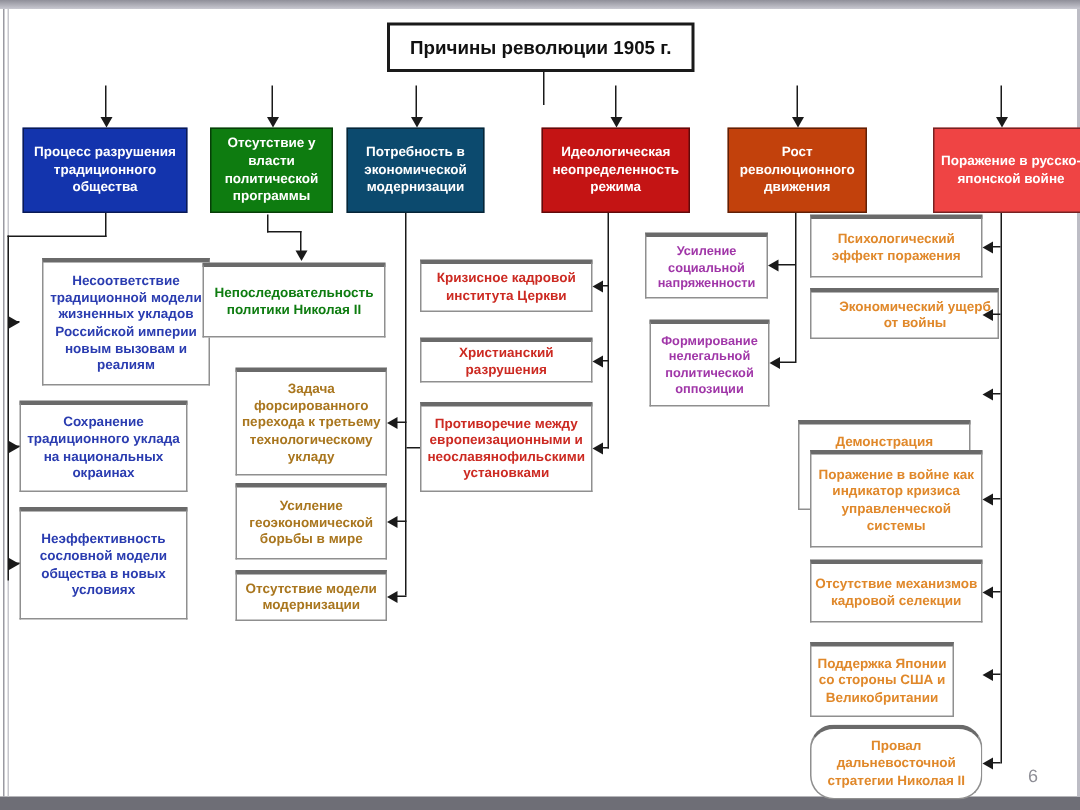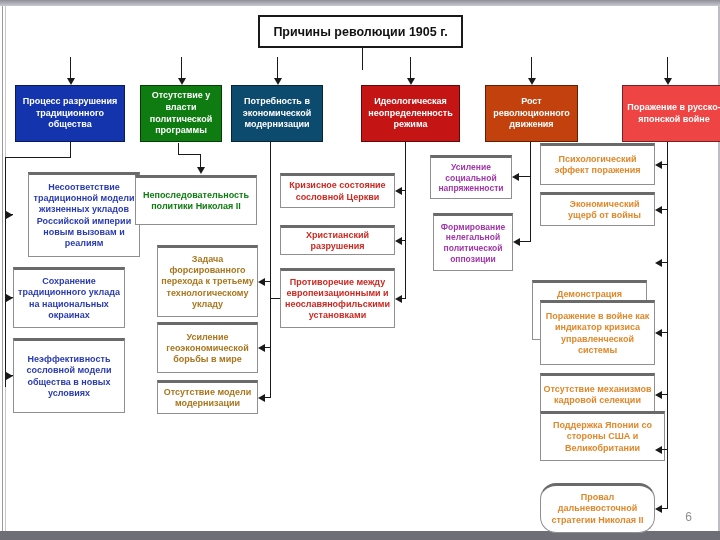--- a/index.html
+++ b/index.html
@@ -55,33 +55,33 @@
       <div class="item-box" style="left: 13px; top: 172px; width: 112px; height: 85px; color: rgb(42, 60, 176); margin-left: 15px;">Несоответствие традиционной модели жизненных укладов Российской империи новым вызовам и реалиям</div>
       <div class="item-box" style="left: 13px; top: 267px; width: 112px; height: 61px; color: rgb(42, 60, 176);">Сохранение традиционного уклада на национальных окраинах</div>
       <div class="item-box" style="left: 13px; top: 338px; width: 112px; height: 75px; color: rgb(42, 60, 176);">Неэффективность сословной модели общества в новых условиях</div>
       <div class="cat-box" style="left: 140px; top: 85px; width: 82px; height: 57px; background: rgb(14, 124, 16);">Отсутствие у власти политической программы</div>
       <div class="item-box" style="left: 135px; top: 175px; width: 122px; height: 50px; color: rgb(14, 124, 16);">Непоследовательность политики Николая II</div>
       <div class="cat-box" style="left: 231px; top: 85px; width: 92px; height: 57px; background: #0c4a6e;">Потребность в экономической модернизации</div>
       <div class="item-box" style="left: 157px; top: 245px; width: 101px; height: 72px; color: rgb(169, 118, 30);">Задача форсированного перехода к третьему технологическому укладу</div>
       <div class="item-box" style="left: 157px; top: 322px; width: 101px; height: 51px; color: rgb(169, 118, 30);">Усиление геоэкономической борьбы в мире</div>
       <div class="item-box" style="left: 157px; top: 380px; width: 101px; height: 34px; color: rgb(169, 118, 30);">Отсутствие модели модернизации</div>
       <div class="cat-box" style="left: 361px; top: 85px; width: 99px; height: 57px; background: rgb(196, 20, 20);">Идеологическая неопределенность режима</div>
-      <div class="item-box" style="left: 280px; top: 173px; width: 115px; height: 35px; color: rgb(204, 42, 34);">Кризисное состояние сословной Церкви</div>
+      <div class="item-box" style="left: 280px; top: 173px; width: 115px; height: 35px; color: rgb(204, 42, 34);">Кризисное кадровой института Церкви</div>
       <div class="item-box" style="left: 280px; top: 225px; width: 115px; height: 30px; color: rgb(204, 42, 34);">Христианский разрушения</div>
       <div class="item-box" style="left: 280px; top: 268px; width: 115px; height: 60px; color: rgb(204, 42, 34);">Противоречие между европеизационными и неославянофильскими установками</div>
       <div class="cat-box" style="left: 485px; top: 85px; width: 93px; height: 57px; background: #c2410c;">Рост революционного движения</div>
       <div class="item-box small" style="left: 430px; top: 155px; width: 82px; height: 44px; color: rgb(160, 54, 168);">Усиление социальной напряженности</div>
       <div class="item-box small" style="left: 433px; top: 213px; width: 80px; height: 58px; color: rgb(160, 54, 168);">Формирование нелегальной политической оппозиции</div>
       <div class="cat-box" style="left: 622px; top: 85px; width: 104px; height: 57px; background: #ef4444;">Поражение в русско-японской войне</div>
       <div class="item-box" style="left: 540px; top: 143px; width: 115px; height: 42px; color: rgb(224, 136, 42);">Психологический эффект поражения</div>
-      <div class="item-box" style="left: 540px; top: 192px; width: 115px; height: 34px; color: rgb(224, 136, 42); padding-left: 16px;">Экономический ущерб от войны</div>
+      <div class="item-box" style="left: 540px; top: 192px; width: 126px; height: 34px; color: rgb(224, 136, 42); padding-left: 16px;">Экономический ущерб от войны</div>
       <div class="item-box" style="left: 532px; top: 232px; width: 115px; height: 60px; color: rgb(224, 136, 42); margin-top: 48px;">Демонстрация технической и технологической отсталости России</div>
       <div class="item-box" style="left: 540px; top: 300px; width: 115px; height: 65px; color: rgb(224, 136, 42);">Поражение в войне как индикатор кризиса управленческой системы</div>
       <div class="item-box" style="left: 540px; top: 373px; width: 115px; height: 42px; color: rgb(224, 136, 42);">Отсутствие механизмов кадровой селекции</div>
-      <div class="item-box" style="left: 540px; top: 411px; width: 125px; height: 50px; color: rgb(224, 136, 42);">Поддержка Японии со стороны США и Великобритании</div>
+      <div class="item-box" style="left: 540px; top: 428px; width: 96px; height: 50px; color: rgb(224, 136, 42);">Поддержка Японии со стороны США и Великобритании</div>
       <div class="item-box" style="left: 540px; top: 483px; width: 115px; height: 50px; color: rgb(224, 136, 42); border-radius: 16px;">Провал дальневосточной стратегии Николая II</div>
       <div class="line" style="left: 362px; top: 48px; width: 1px; height: 22px;"></div>
       <div class="line" style="left: 70px; top: 57px; width: 1px; height: 21px;"></div>
       <div class="line" style="left: 181px; top: 57px; width: 1px; height: 21px;"></div>
       <div class="line" style="left: 277px; top: 57px; width: 1px; height: 21px;"></div>
       <div class="line" style="left: 410px; top: 57px; width: 1px; height: 21px;"></div>
       <div class="line" style="left: 531px; top: 57px; width: 1px; height: 21px;"></div>
       <div class="line" style="left: 667px; top: 57px; width: 1px; height: 21px;"></div>
       <div class="line" style="left: 70px; top: 142px; width: 1px; height: 16px;"></div>
       <div class="line" style="left: 5px; top: 157px; width: 66px; height: 1px;"></div>

